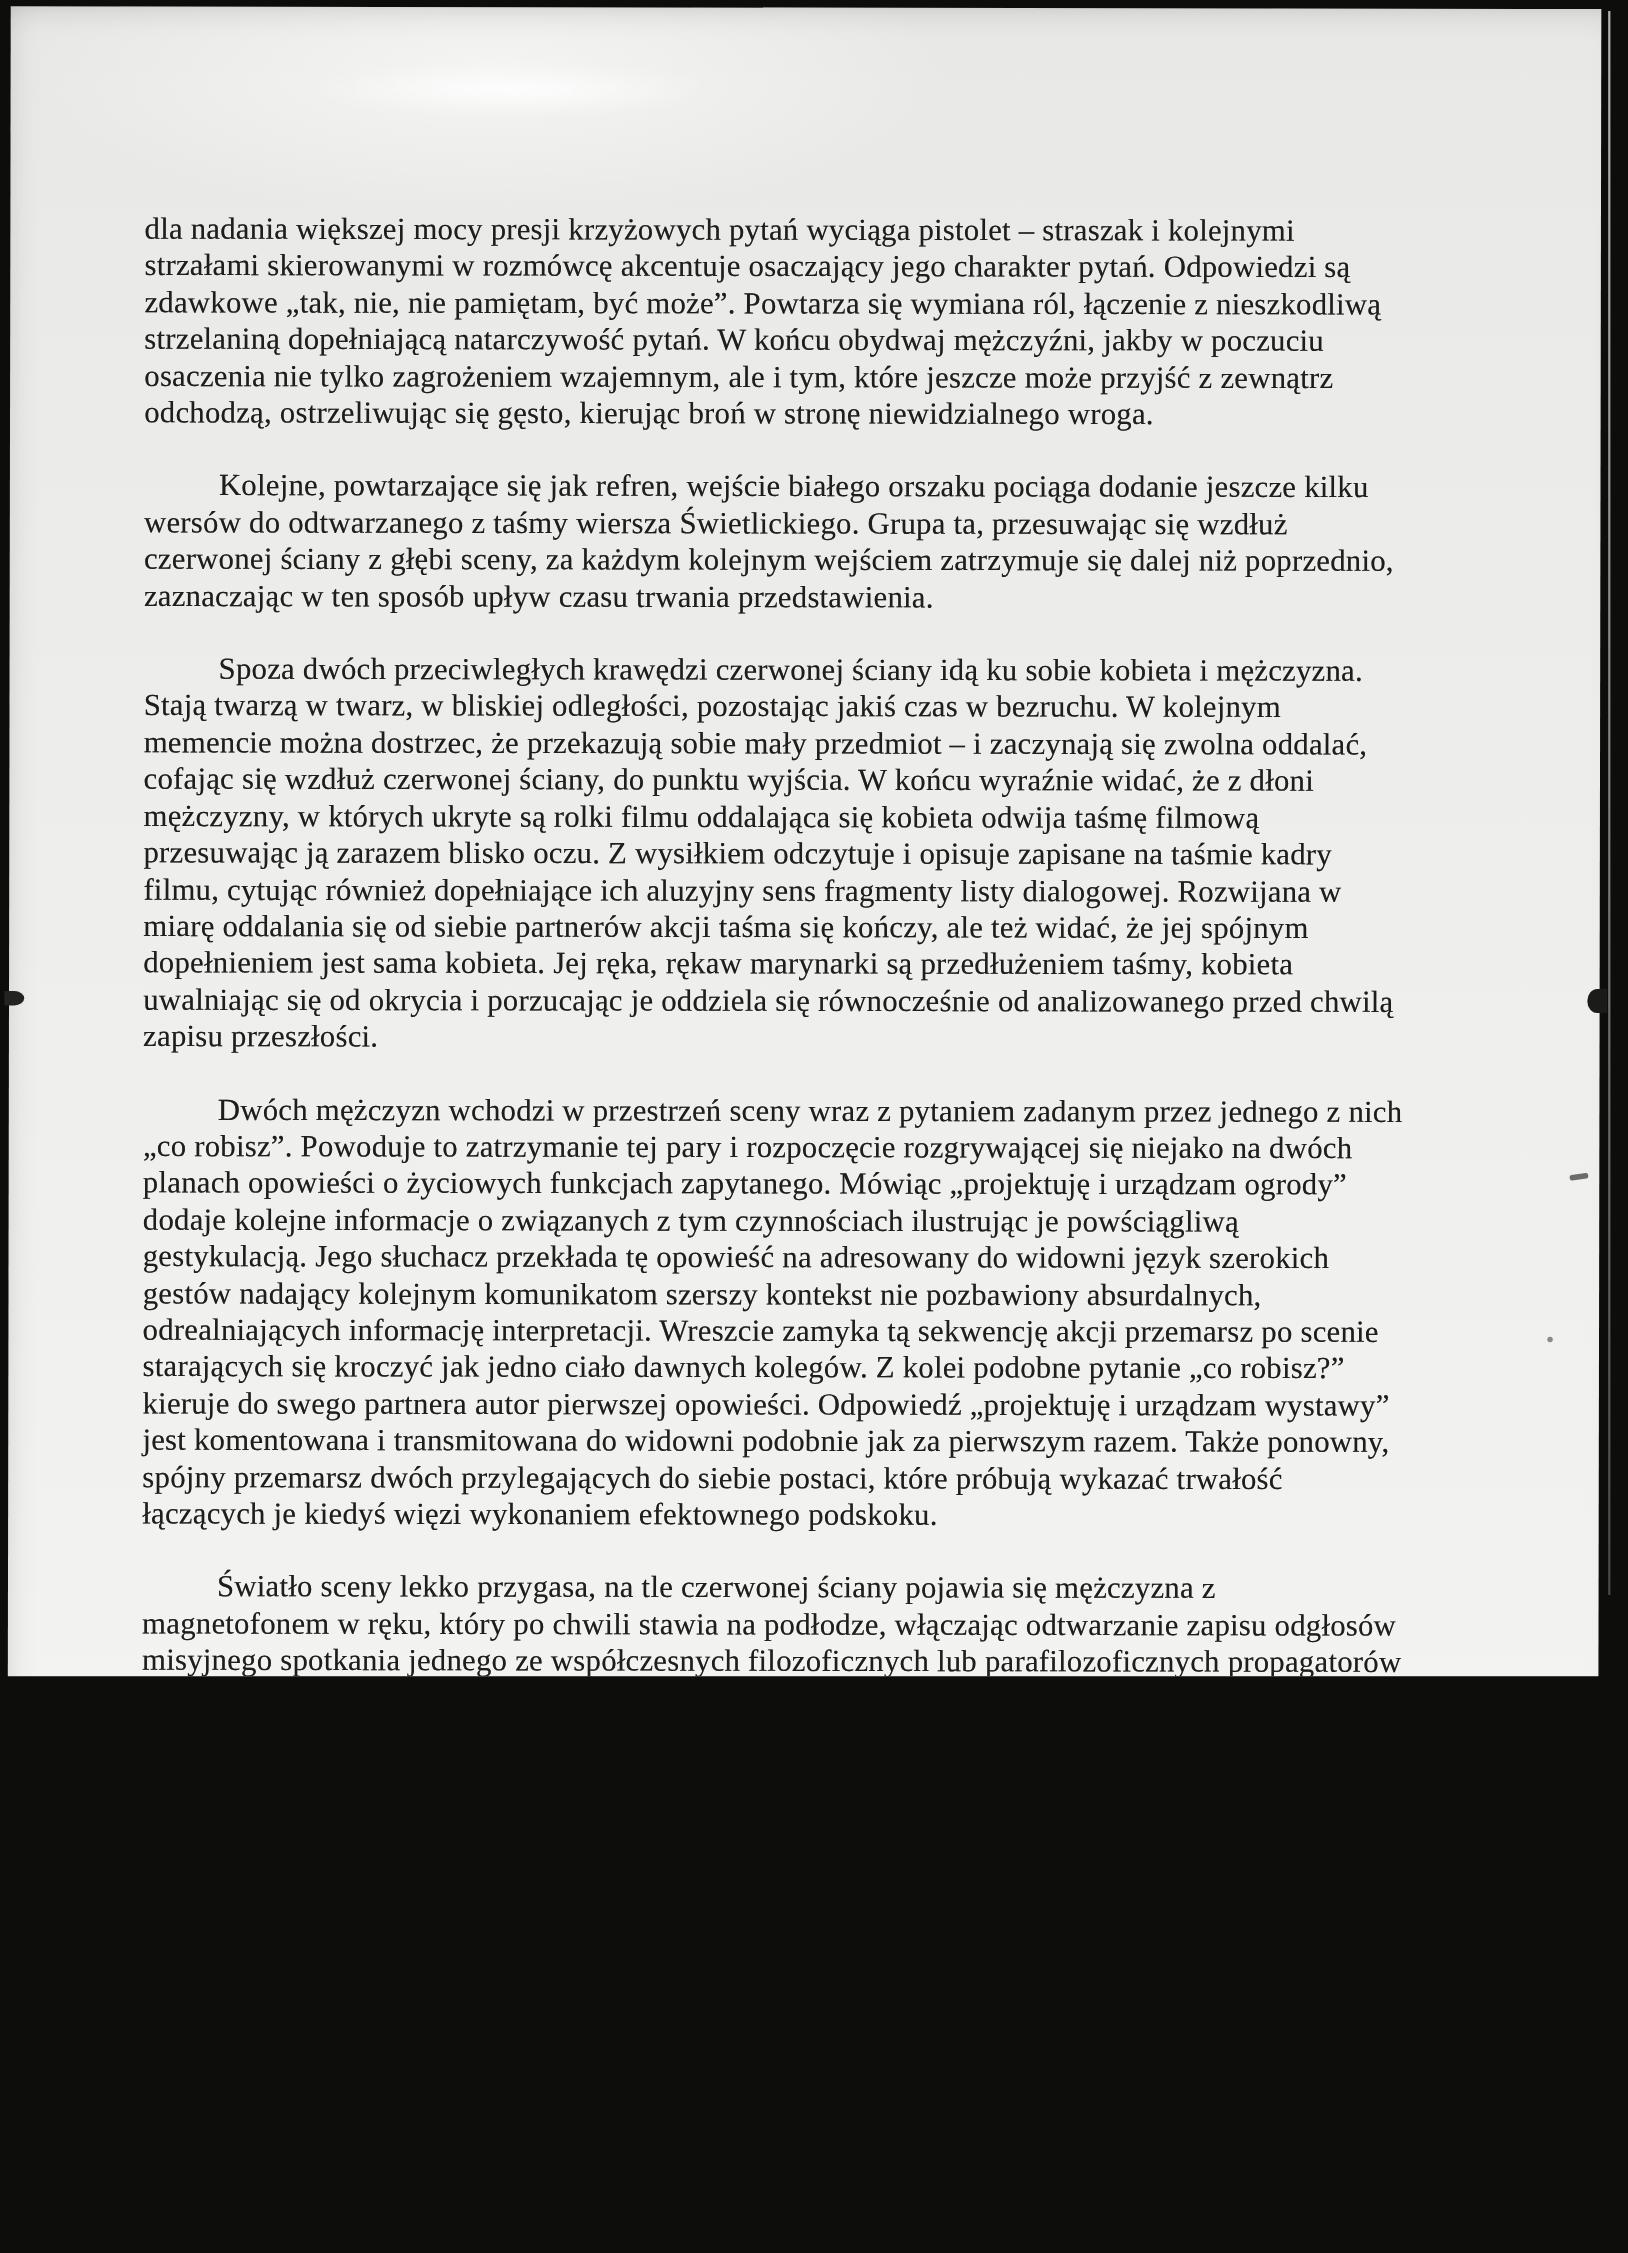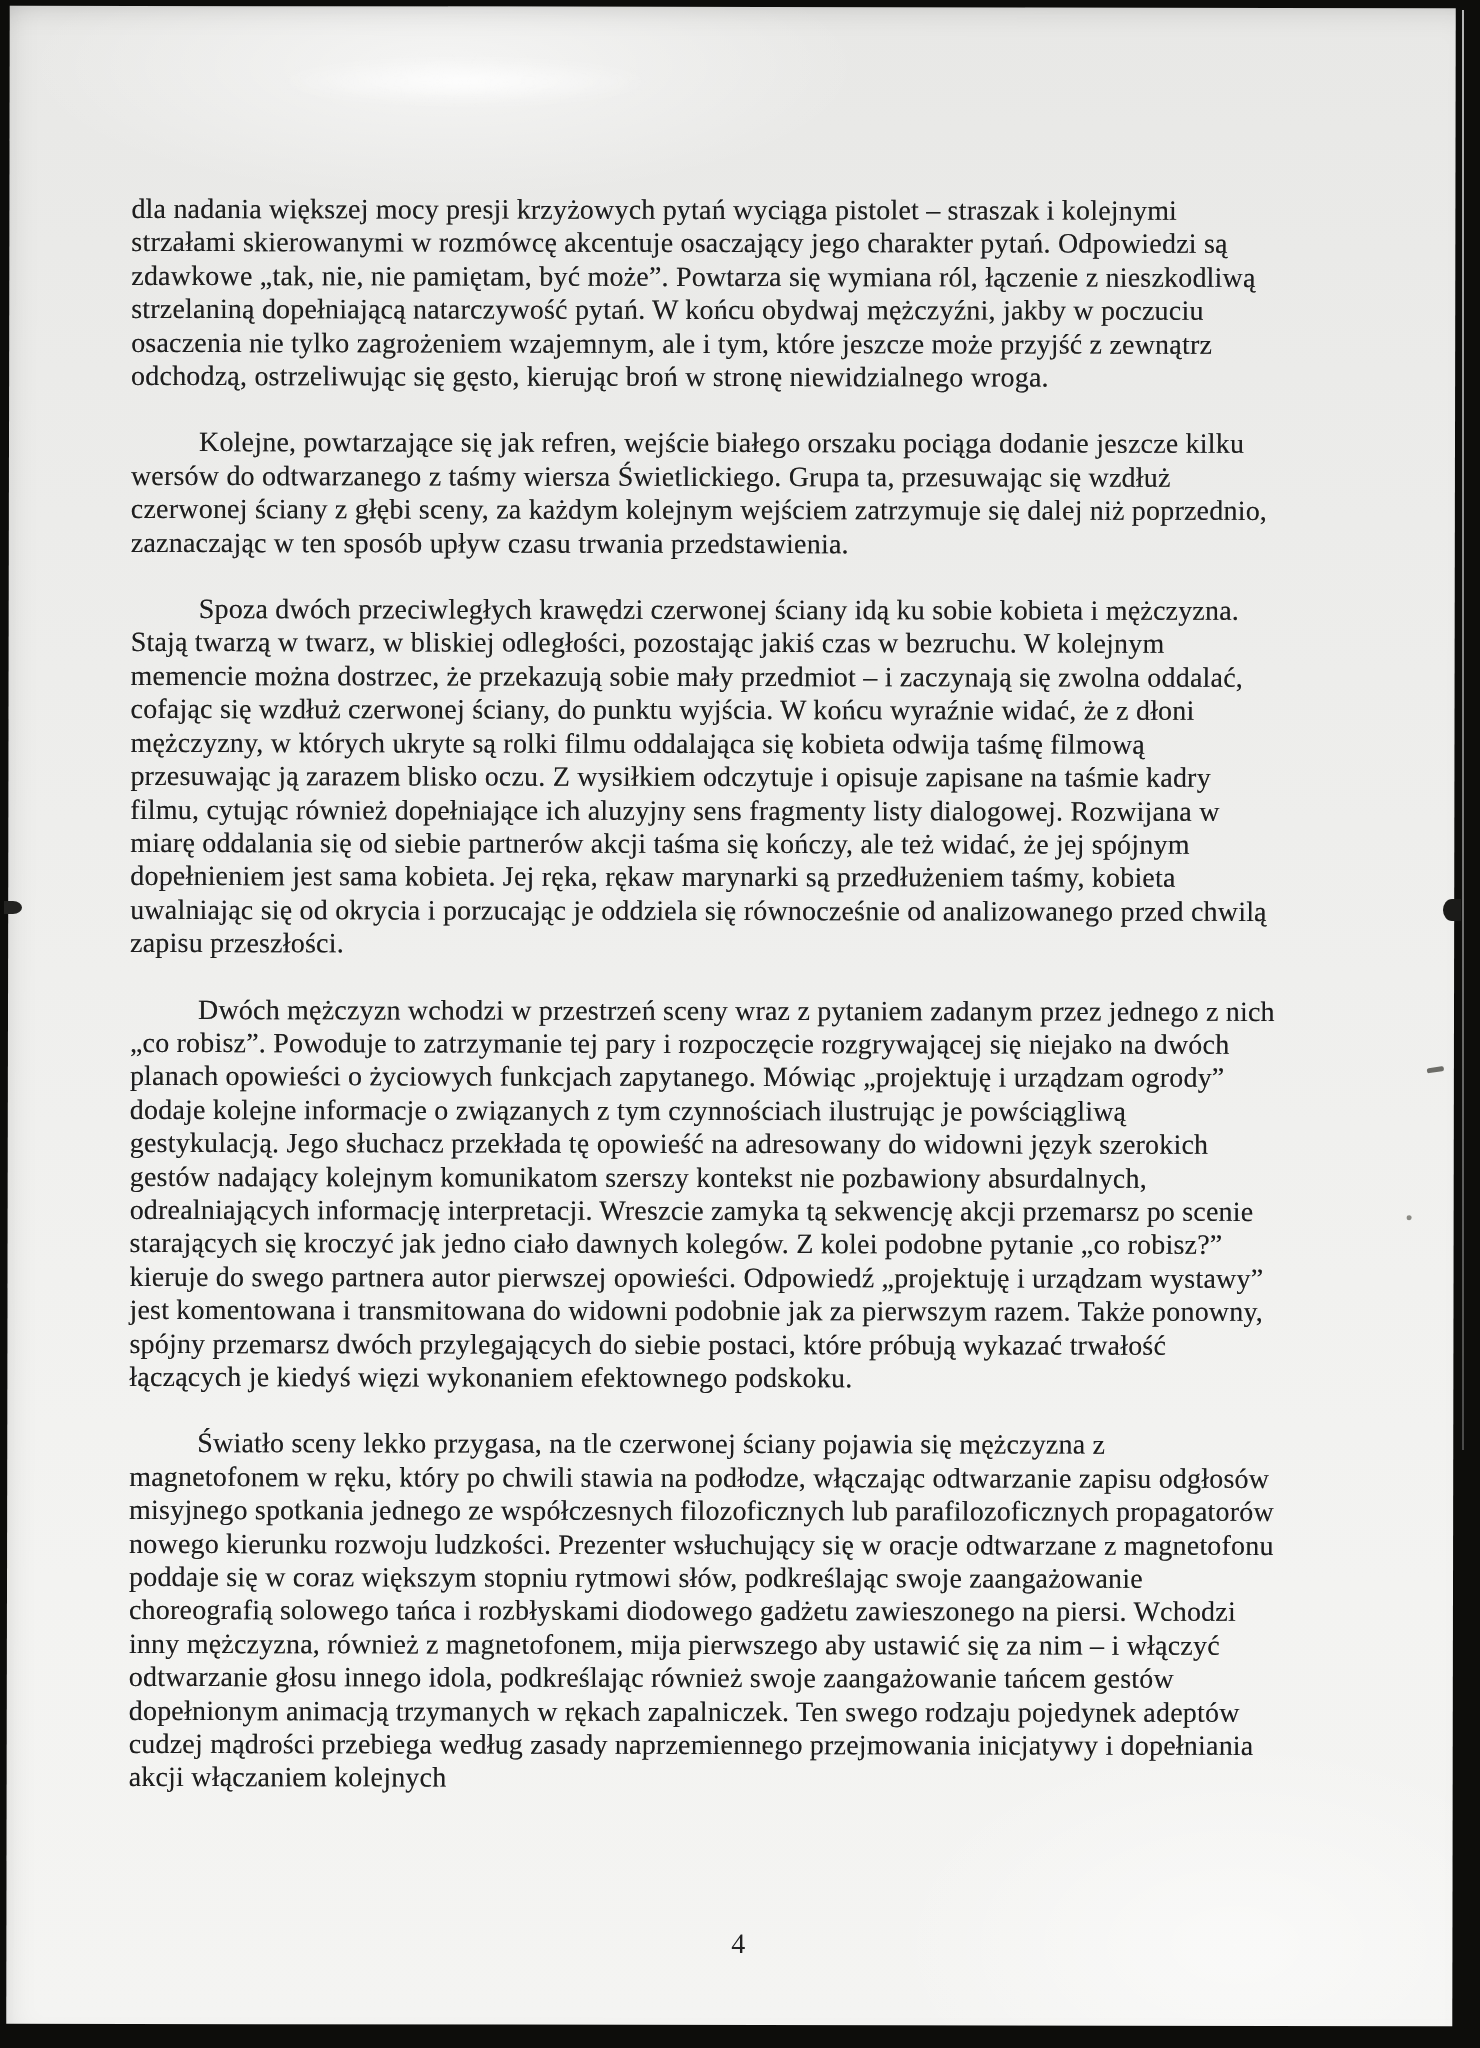--- a/index.html
+++ b/index.html
@@ -3,21 +3,21 @@
 <meta charset="utf-8">
 <style>
   html, body {
     margin: 0;
     padding: 0;
     background: #0d0d0b;
   }
   .scan {
     position: relative;
     width: 1480px;
-    height: 2048px;
+    height: 1524px;
     background: #0d0d0b;
     overflow: hidden;
     font-family: "Liberation Serif", "DejaVu Serif", serif;
   }
   
   .paper {
     position: absolute;
     left: 8px;
     top: 7px;
     width: 1446px;

